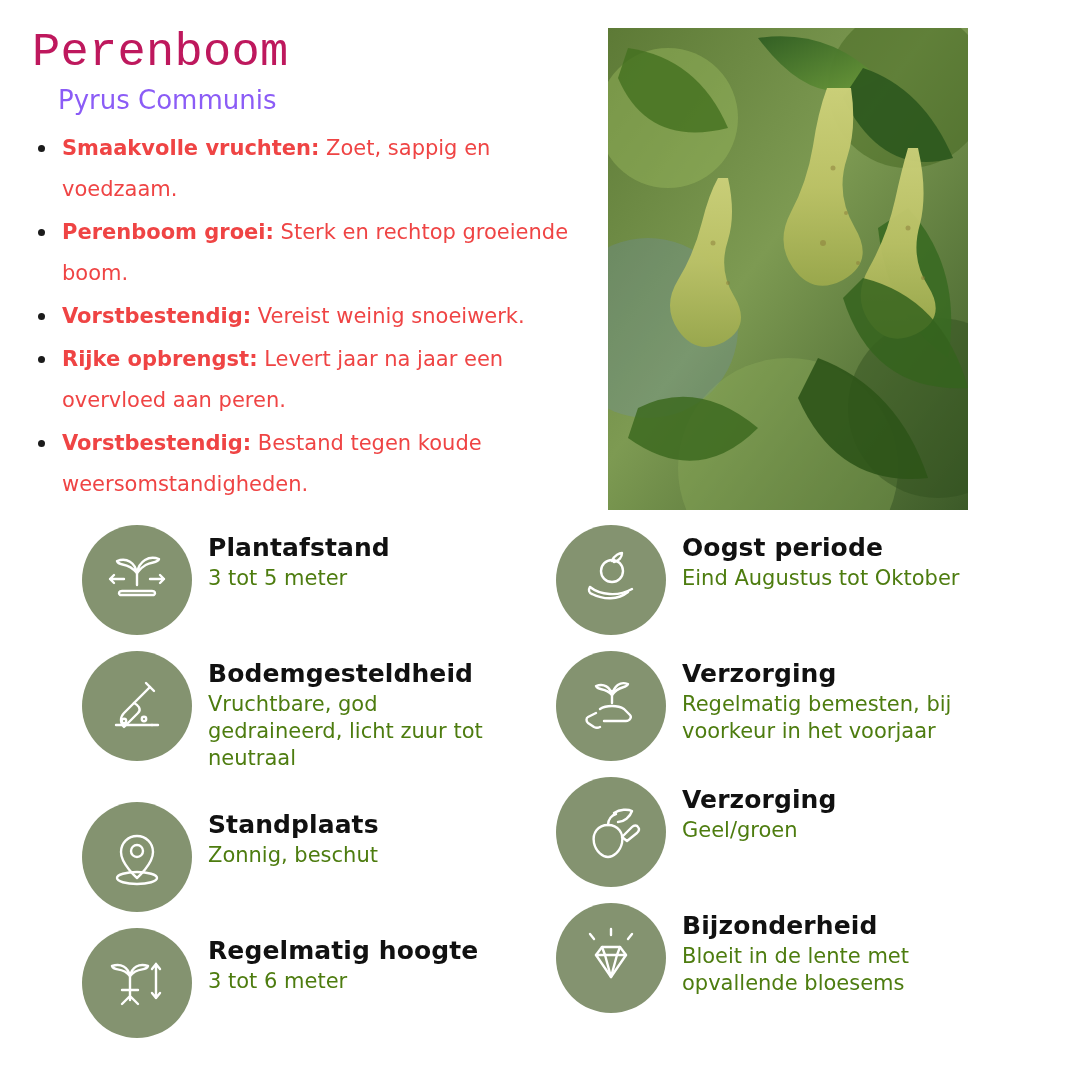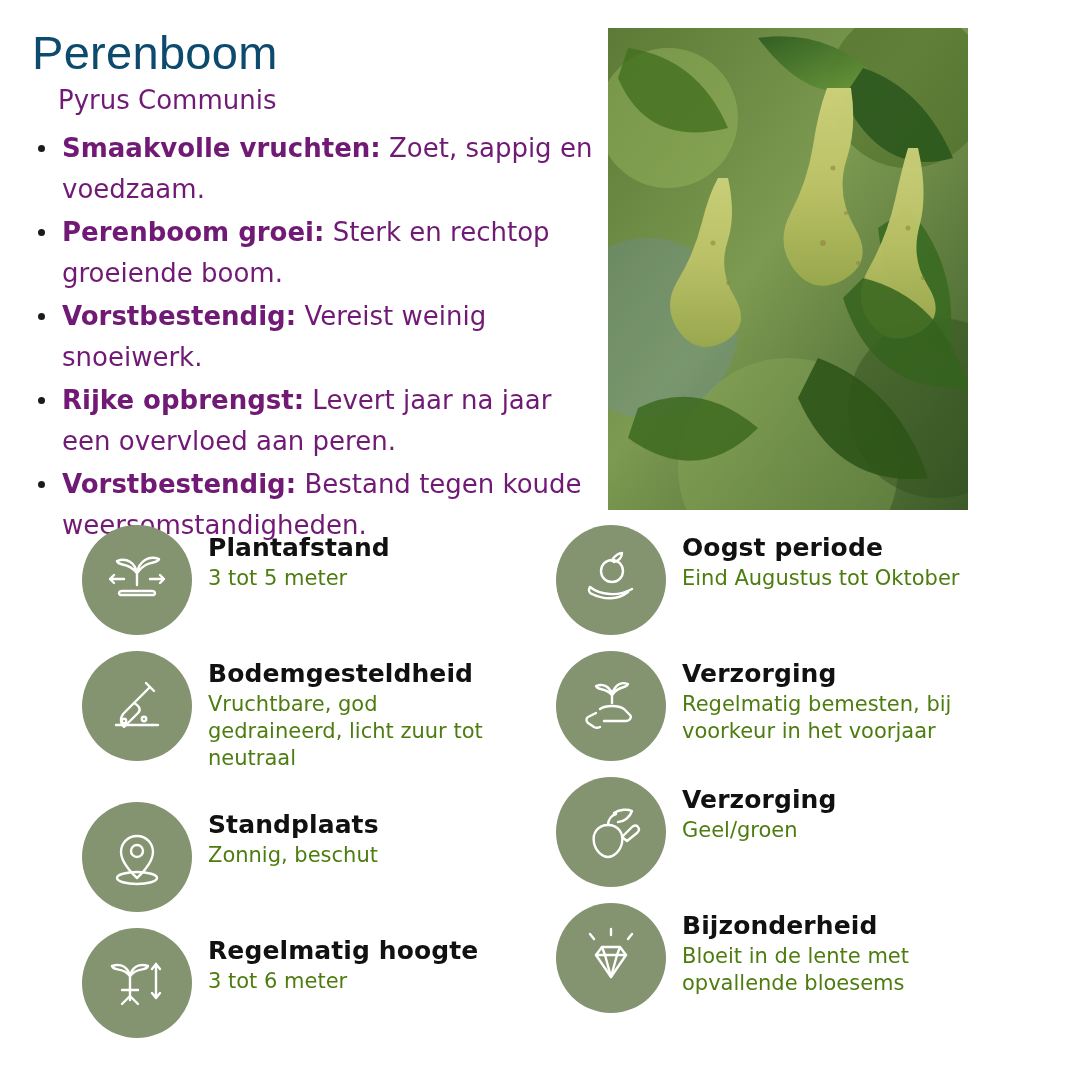--- a/index.html
+++ b/index.html
@@ -21,52 +21,52 @@
   }
 
   
   .header {
     position: absolute;
     left: 32px;
     top: 26px;
     width: 560px;
   }
   .title {
-    font-family: Liberation Sans, sans-serif;
+    font-family: Liberation Mono, monospace;
     font-size: 47px;
     line-height: 54px;
-    color: #0c4a6e;
+    color: #be185d;
     font-weight: 400;
     letter-spacing: 0.3px;
     margin: 0;
   }
   .subtitle {
     font-size: 26px;
     line-height: 32px;
-    color: #701a75;
+    color: #8b5cf6;
     font-weight: 400;
     margin: 4px 0 0 26px;
   }
 
   
   .features {
     position: absolute;
     left: 32px;
     top: 128px;
     width: 565px;
     margin: 0;
     padding: 0;
     list-style: none;
   }
   .feature {
     position: relative;
     padding-left: 30px;
-    font-size: 26px;
+    font-size: 21px;
     line-height: 41px;
-    color: #701a75;
+    color: #ef4444;
     margin-bottom: 2px;
   }
   .feature .dot {
     position: absolute;
     left: 6px;
     top: 17px;
     width: 7px;
     height: 7px;
     border-radius: 50%;
     background: #1b1b1b;

